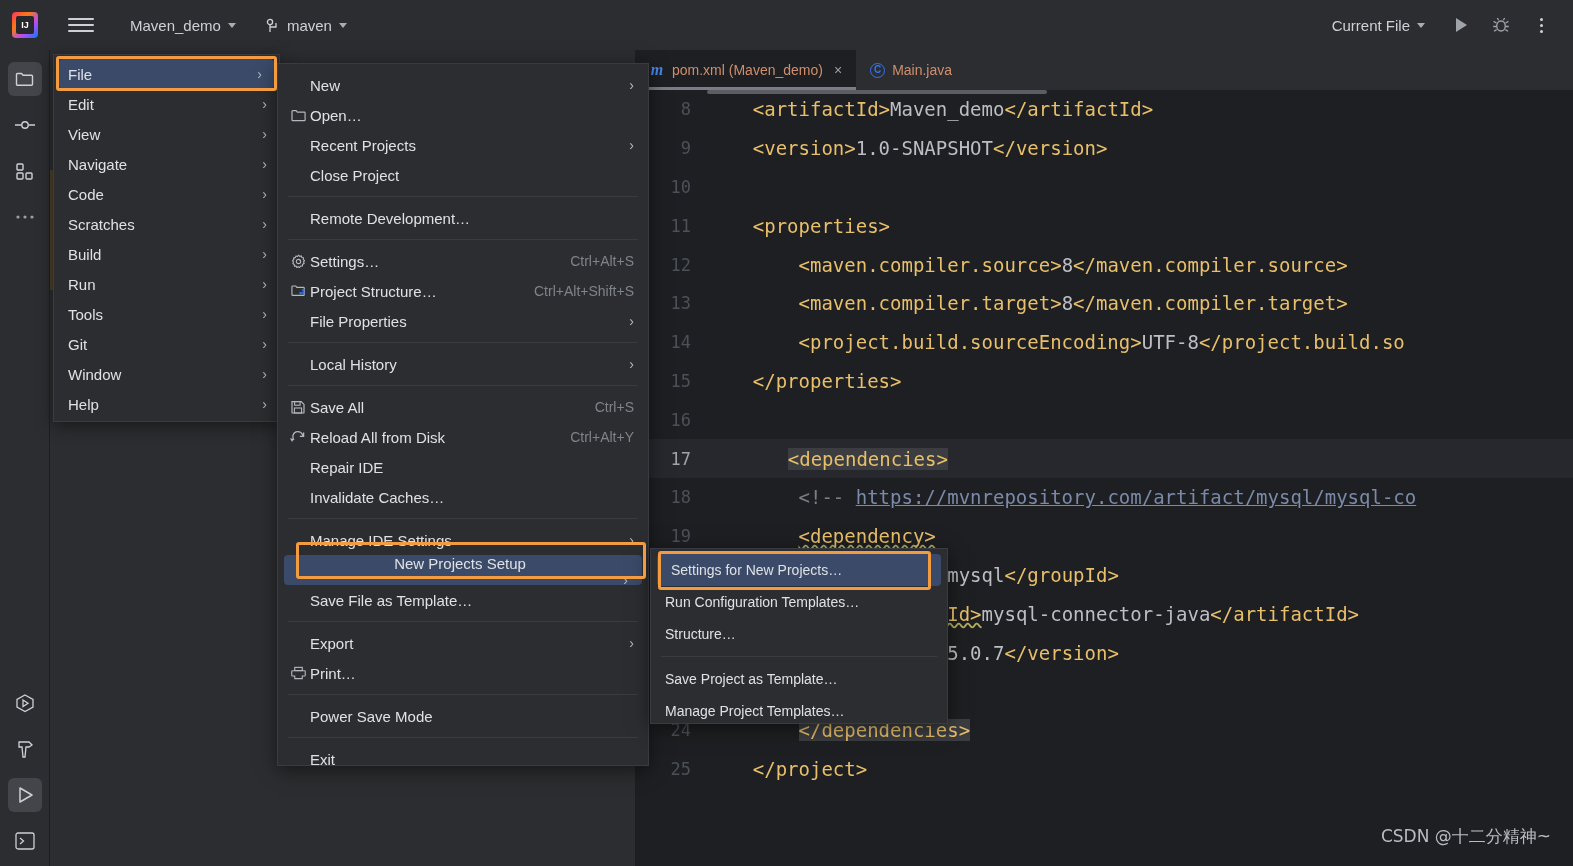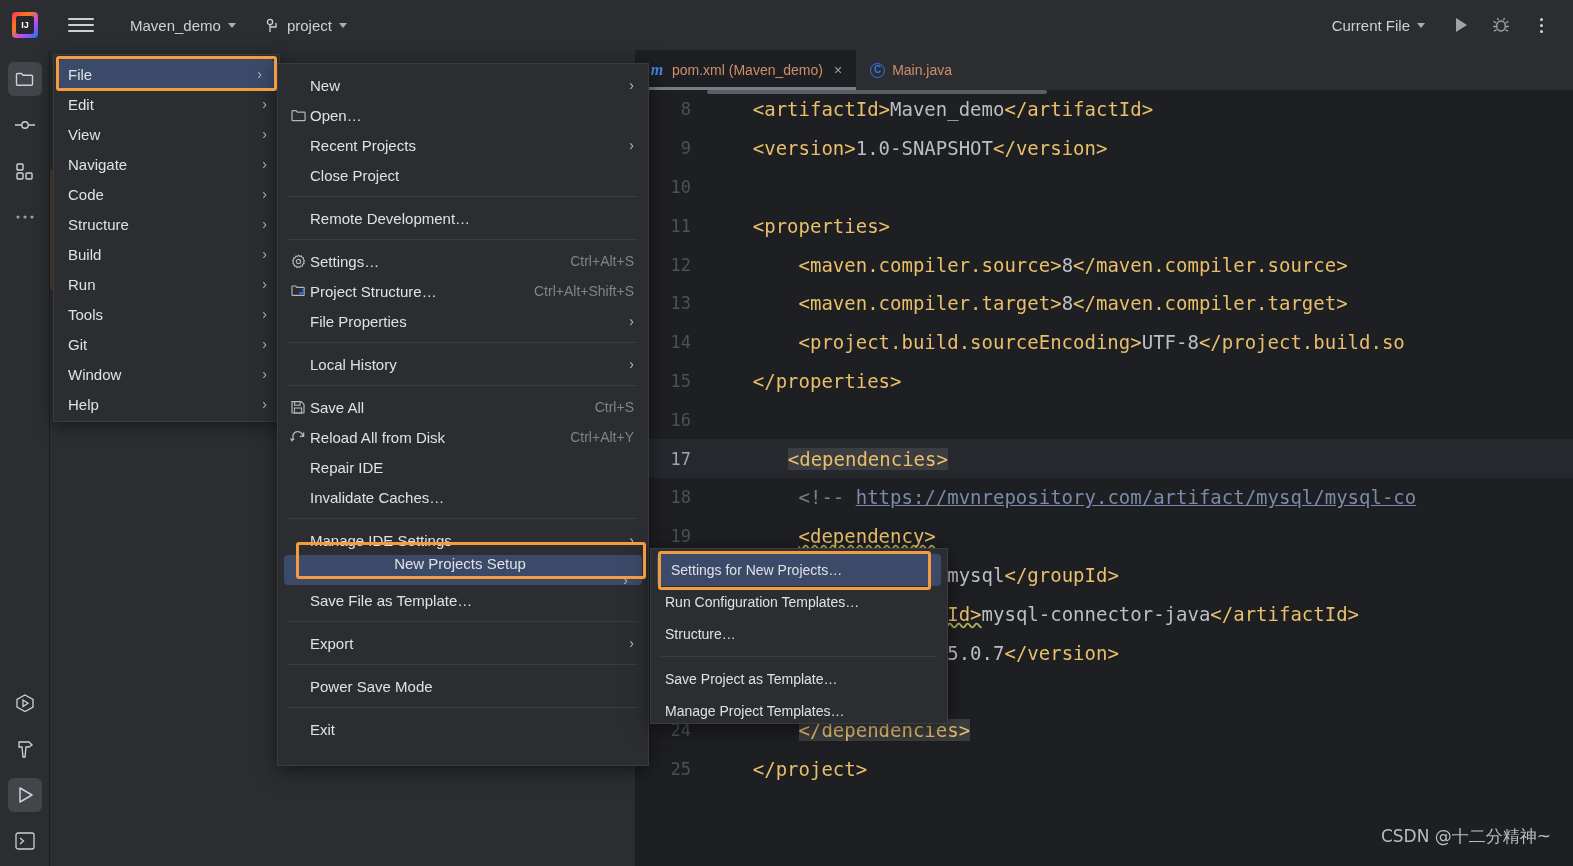--- a/index.html
+++ b/index.html
@@ -187,21 +187,21 @@
       <span class="chev-d"></span>
     </div>
     <div class="tb-item branch">
       <span class="branch-icon">
         <svg width="14" height="16" viewBox="0 0 14 16">
           <circle cx="4" cy="4" r="2.6" fill="none" stroke="#ced0d6" stroke-width="1.3"></circle>
           <path d="M4 6.6 V14" stroke="#ced0d6" stroke-width="1.3" fill="none"></path>
           <path d="M4 9 H10 V5" stroke="#ced0d6" stroke-width="1.3" fill="none"></path>
         </svg>
       </span>
-      <span>project</span>
+      <span>maven</span>
       <span class="chev-d"></span>
     </div>
     <div class="right-tools">
       <div class="tb-item">
         <span>Current File</span>
         <span class="chev-d"></span>
       </div>
       <div class="icon-btn">
         <span class="tri-run"></span>
       </div>
@@ -439,21 +439,21 @@
         </div>
         <div class="mi">
           <span>Navigate</span>
           <span class="arw">›</span>
         </div>
         <div class="mi">
           <span>Code</span>
           <span class="arw">›</span>
         </div>
         <div class="mi">
-          <span>Structure</span>
+          <span>Scratches</span>
           <span class="arw">›</span>
         </div>
         <div class="mi">
           <span>Build</span>
           <span class="arw">›</span>
         </div>
         <div class="mi">
           <span>Run</span>
           <span class="arw">›</span>
         </div>
@@ -584,20 +584,29 @@
         <div class="fi">
           <span class="ic"></span>
           <span class="lbl">Save File as Template…</span>
         </div>
         <div class="fsep"></div>
         <div class="fi">
           <span class="ic"></span>
           <span class="lbl">Export</span>
           <span class="arw">›</span>
         </div>
+        <div class="fi">
+          <span class="ic">
+            <svg width="15" height="14" viewBox="0 0 16 14">
+              <rect x="4" y="1" width="8" height="3.4" fill="none" stroke="#b4b7bd" stroke-width="1.2"></rect>
+              <path d="M1.6 4.6h12.8a.8.8 0 01.8.8v4a.8.8 0 01-.8.8H12V13H4V10.2H1.6a.8.8 0 01-.8-.8v-4a.8.8 0 01.8-.8z" fill="none" stroke="#b4b7bd" stroke-width="1.2"></path>
+            </svg>
+          </span>
+          <span class="lbl">Print…</span>
+        </div>
         <div class="fsep"></div>
         <div class="fi">
           <span class="ic"></span>
           <span class="lbl">Power Save Mode</span>
         </div>
         <div class="fsep"></div>
         <div class="fi">
           <span class="ic"></span>
           <span class="lbl">Exit</span>
         </div>

